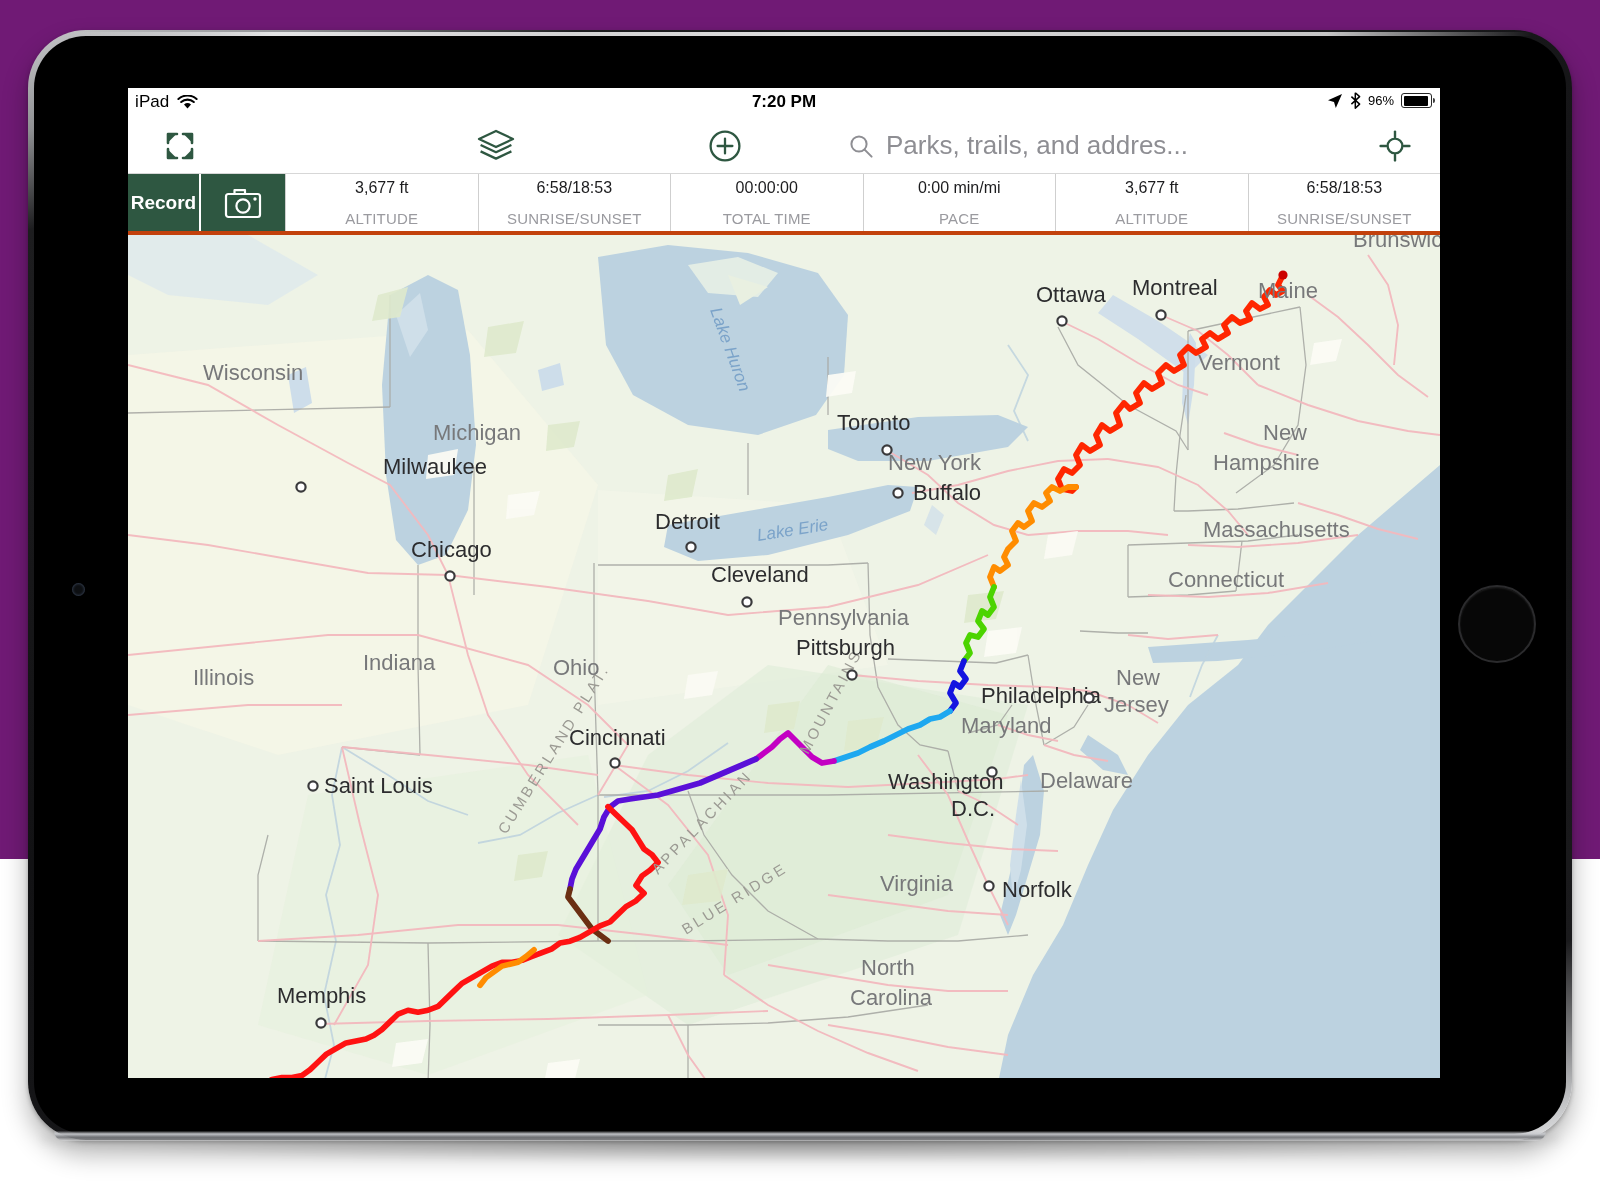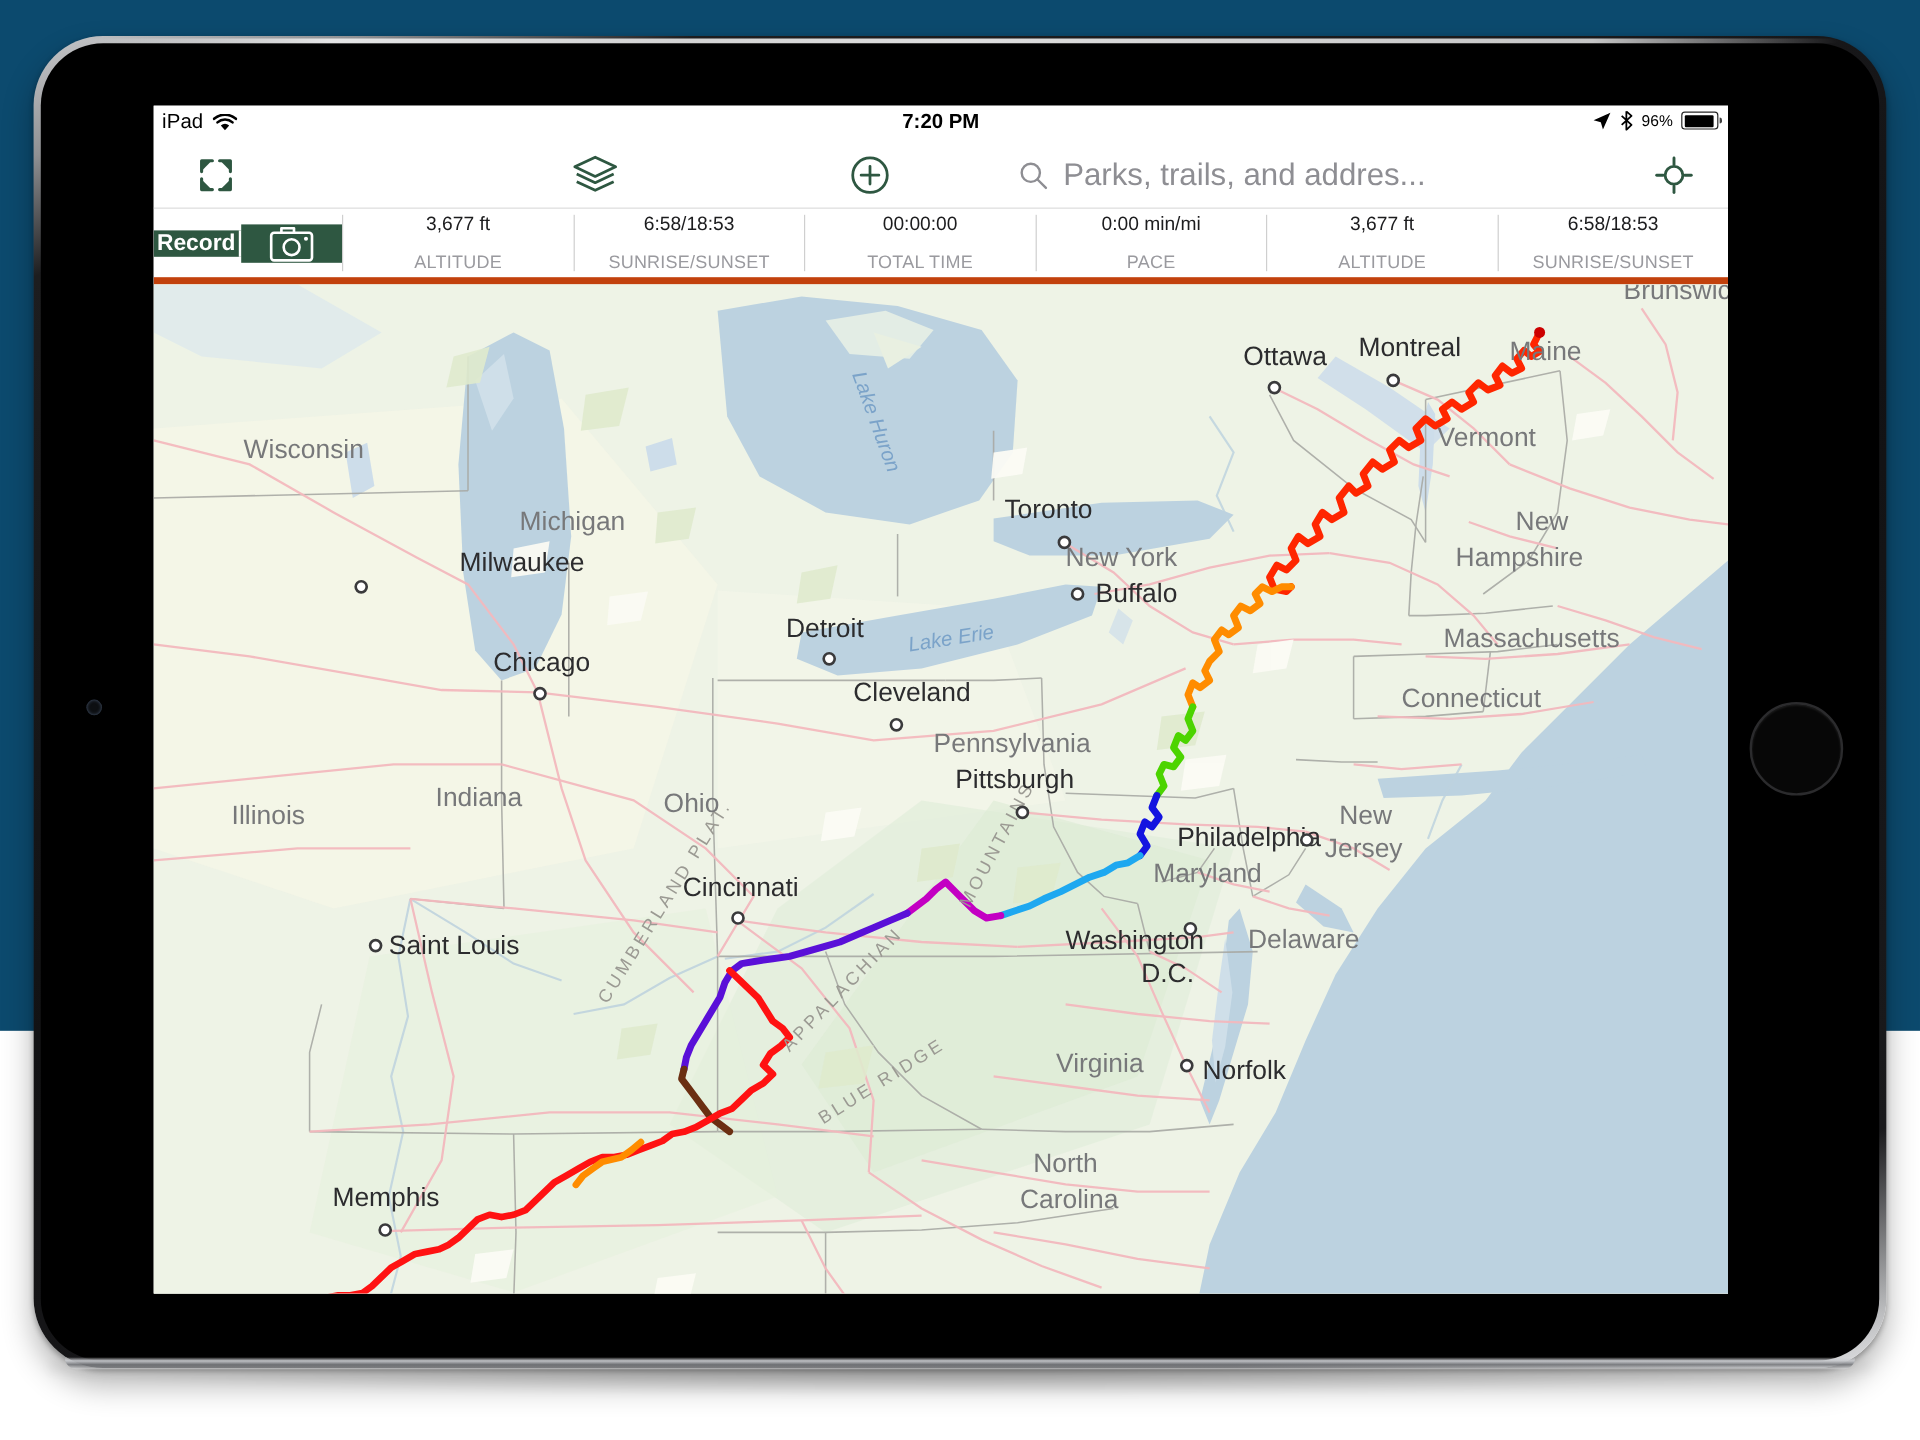--- a/index.html
+++ b/index.html
@@ -1,18 +1,18 @@
 <!DOCTYPE html>
 <html><head>
 <meta charset="utf-8">
 <style>
   html,body{margin:0;padding:0;background:#ffffff;}
   body{width:1600px;height:1200px;overflow:hidden;font-family:"Liberation Sans",sans-serif;}
 
-  #stage{position:relative;width:1600px;height:859px;background:#0c4a6e;}
+  #stage{position:relative;width:1600px;height:859px;background:#701a75;}
 
   
   #device{
     position:absolute;left:28px;top:30px;width:1544px;height:1110px;
     border-radius:58px;
     background:linear-gradient(160deg,#c8c9cb 0%,#8f9093 6%,#1d1d1f 12%,#121214 50%,#1a1a1c 88%,#b9babc 97%,#e6e7e9 100%);
     box-shadow:0 14px 26px rgba(0,0,0,.30), 0 2px 4px rgba(0,0,0,.25);
   }
   #deviceInner{
     position:absolute;left:6px;top:6px;right:6px;bottom:6px;
@@ -61,21 +61,21 @@
   #toolbar{position:relative;height:55px;background:#fff;border-bottom:1px solid #d7d7d7;}
   .tbtn{position:absolute;top:0;height:55px;display:flex;align-items:center;justify-content:center;cursor:pointer;}
   #tbExpand{left:22px;width:60px;}
   #tbLayers{left:337px;width:62px;}
   #tbAdd{left:566px;width:62px;}
   #tbLocate{right:14px;width:62px;}
   #searchBox{position:absolute;left:720px;top:0;height:55px;display:flex;align-items:center;gap:12px;cursor:text;}
   #searchBox .ph{font-size:26px;color:#8e8e93;text-align:center;}
 
   
-  #statsbar{position:relative;height:57px;display:flex;background:#fff;border-bottom:6px solid #c2410c;align-items:center;}
+  #statsbar{position:relative;height:57px;display:flex;background:#fff;border-bottom:4px solid #c2410c;}
   .recbtn{width:71px;background:#2e5741;color:#fff;display:flex;align-items:center;justify-content:center;
           font-size:19px;font-weight:bold;cursor:pointer;border-right:2px solid #fff;}
   .cambtn{width:84px;background:#2e5741;display:flex;align-items:center;justify-content:center;cursor:pointer;}
   .stat{flex:1;display:flex;flex-direction:column;align-items:center;justify-content:center;
         border-left:1px solid #cfcfcf;line-height:1.02;}
   .stat:first-of-type{border-left:2px solid #fff;}
   .stat .v{font-size:16px;color:#1c1c1e;margin-top:1px;}
   .stat .k{font-size:15px;color:#9a9a9f;letter-spacing:.2px;margin-top:15px;}
 
   

